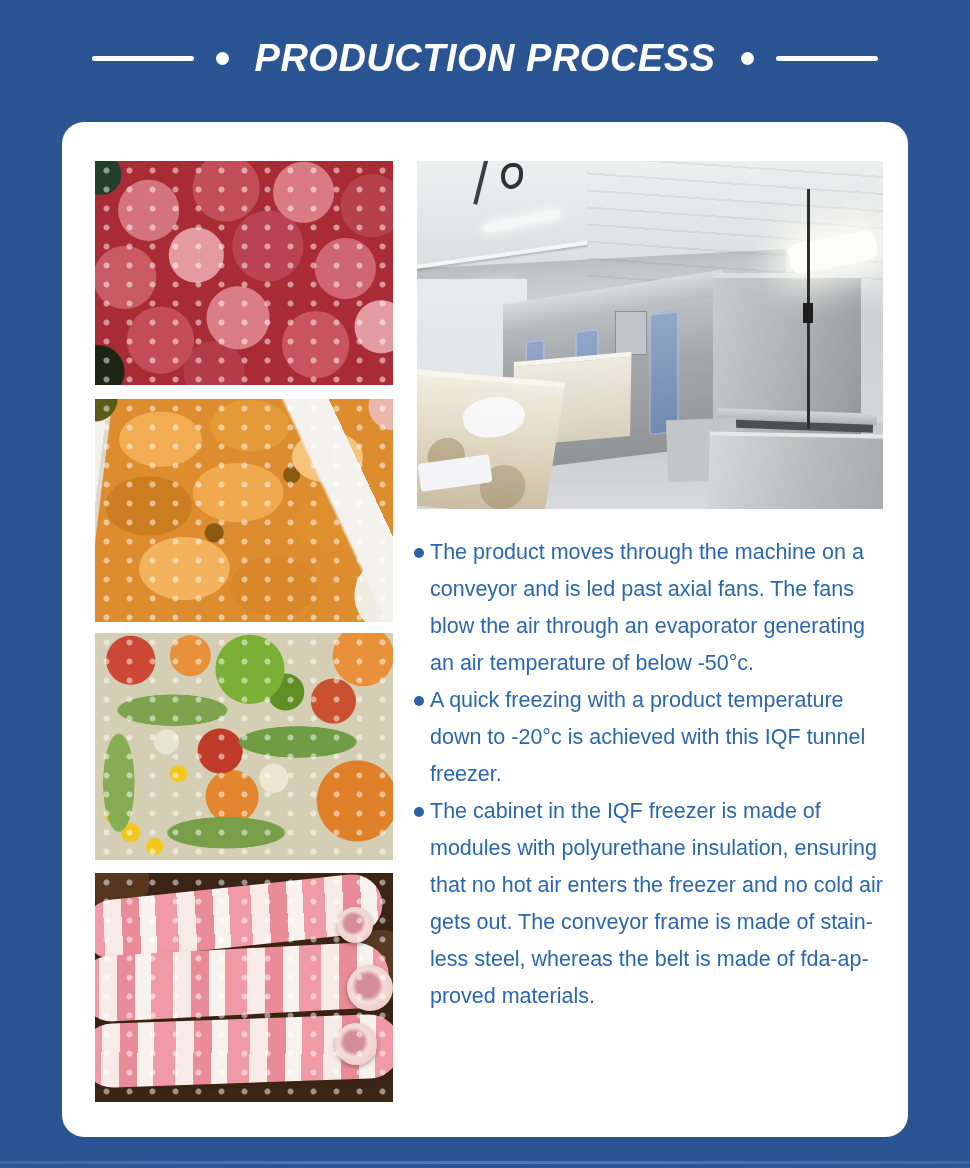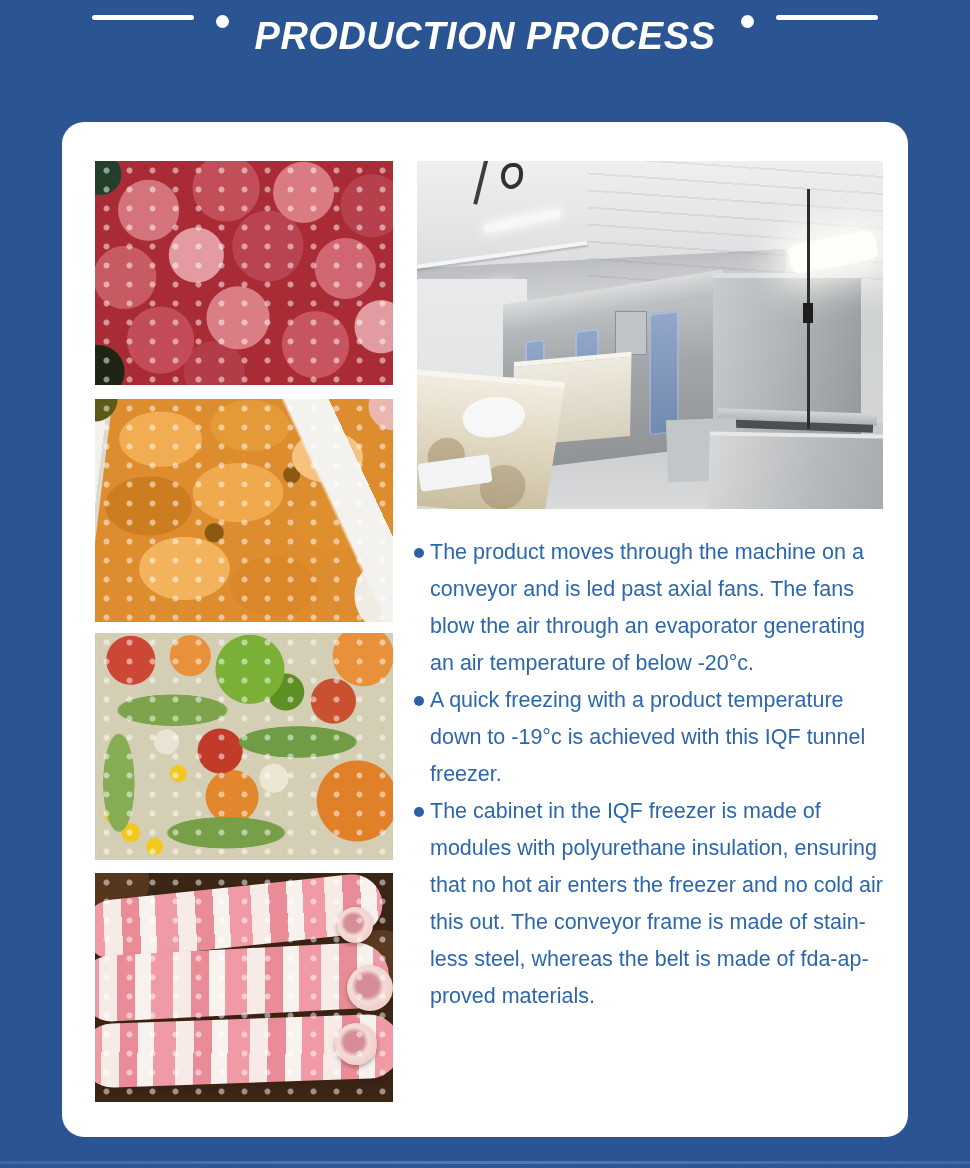--- a/index.html
+++ b/index.html
@@ -3,22 +3,22 @@
 <meta charset="utf-8">
 <style>
   * { box-sizing: border-box; margin: 0; padding: 0; }
   html,body { width: 970px; background: #2b5492; }
   body { font-family: "Liberation Sans", sans-serif; }
 
   .page { position: relative; width: 970px; height: 1168px; background: #2b5492; overflow: hidden; }
 
   
   .title-row {
-    position: absolute; left: 0; top: 15px; width: 970px; height: 103px;
-    display: flex; justify-content: center;
+    position: absolute; left: 0; top: 7px; width: 970px; height: 103px;
+    display: flex; align-items: center; justify-content: center;
   }
   .deco-line { width: 102px; height: 5px; background: #ffffff; border-radius: 3px; }
   .deco-dot  { width: 13px; height: 13px; border-radius: 50%; background: #ffffff; margin: 0 22px; }
   .page-title {
     font-size: 38px; font-weight: 700; font-style: italic; color: #ffffff;
     letter-spacing: 0.5px; white-space: nowrap; padding: 0 4px;
   }
 
   
   .card {
@@ -254,23 +254,23 @@
       <div class="m-bin-front"></div>
       <div class="m-plastic"></div>
       <div class="m-papers"></div>
       <div class="m-lamp-right"></div>
       <div class="m-pole"></div>
       <div class="m-pole-box"></div>
     </div>
 
     <div class="notes">
       <ul>
-        <li>The product moves through the machine on a conveyor and is led past axial fans. The fans blow the air through an evaporator generating an air temperature of below -20°c.</li>
-        <li>A quick freezing with a product temperature down to -19°c is achieved with this IQF tunnel freezer.</li>
-        <li>The cabinet in the IQF freezer is made of modules with polyurethane insulation, ensuring that no hot air enters the freezer and no cold air this out. The conveyor frame is made of stain-less steel, whereas the belt is made of fda-ap-proved materials.</li>
+        <li>The product moves through the machine on a conveyor and is led past axial fans. The fans blow the air through an evaporator generating an air temperature of below -50°c.</li>
+        <li>A quick freezing with a product temperature down to -20°c is achieved with this IQF tunnel freezer.</li>
+        <li>The cabinet in the IQF freezer is made of modules with polyurethane insulation, ensuring that no hot air enters the freezer and no cold air gets out. The conveyor frame is made of stain-less steel, whereas the belt is made of fda-ap-proved materials.</li>
       </ul>
     </div>
 
   </div>
 
   <div class="footer-line"></div>
   <div class="footer-below"></div>
 </div>
 
 </body></html>

